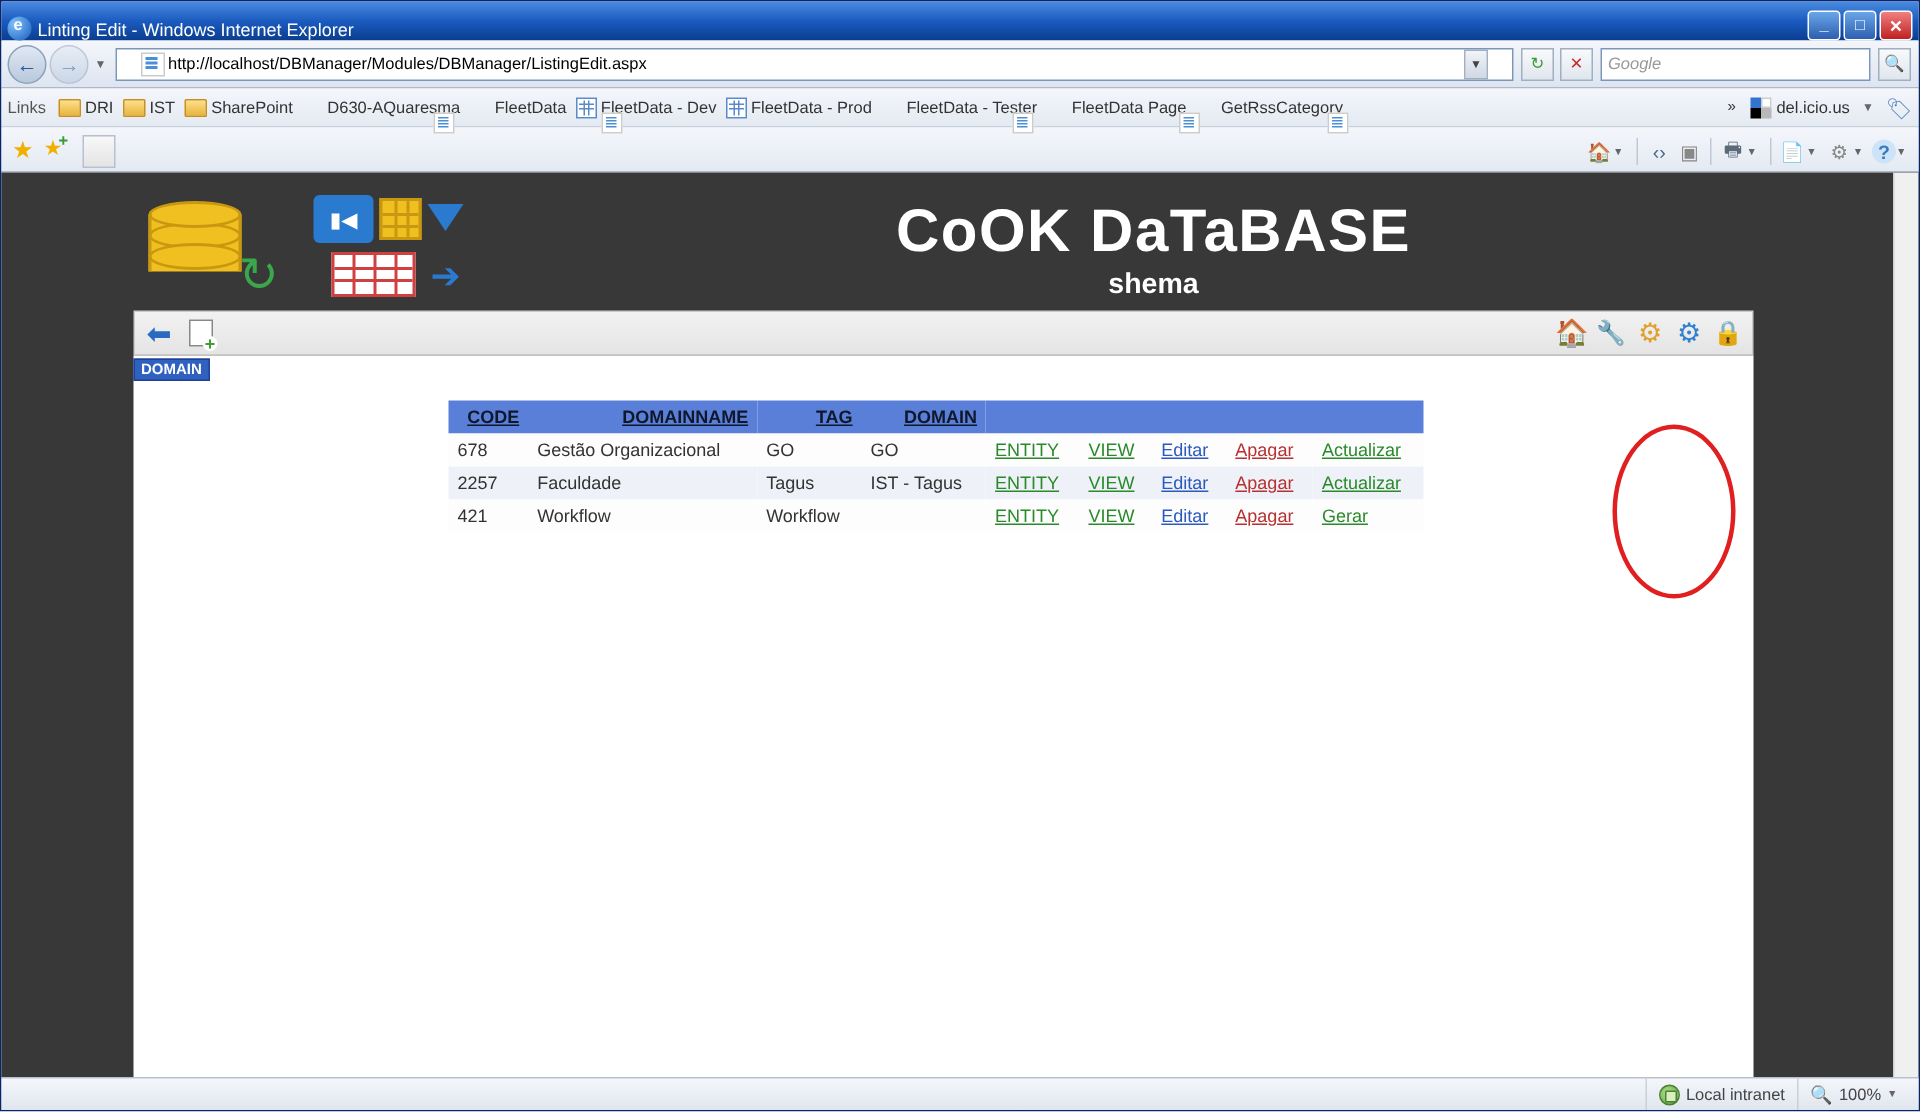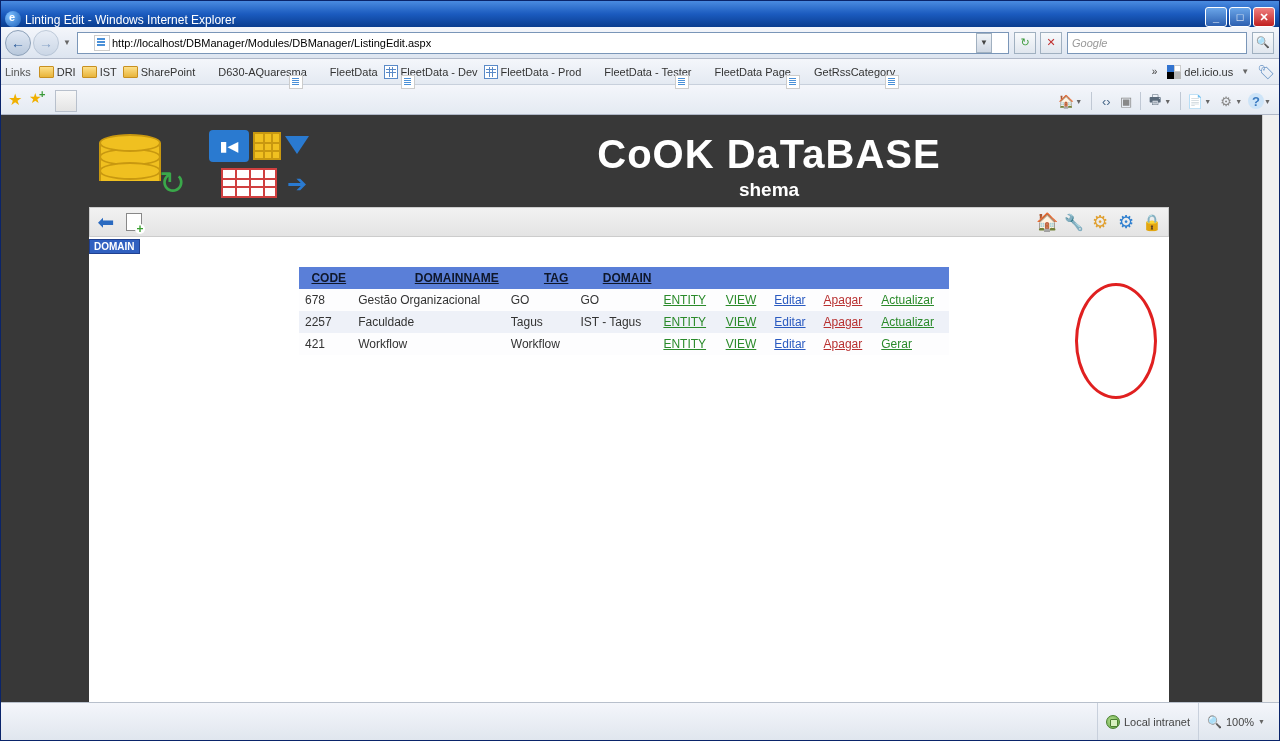--- a/index.html
+++ b/index.html
@@ -112,21 +112,21 @@
 tbody tr:nth-child(even) { background: #eef1f8; }
 .lnk-entity { color: #2a8a2a; text-decoration: underline; cursor: pointer; }
 .lnk-view { color: #2a8a2a; text-decoration: underline; cursor: pointer; text-align: center; }
 .lnk-edit { color: #2a5ac0; text-decoration: underline; cursor: pointer; }
 .lnk-del { color: #b83030; text-decoration: underline; cursor: pointer; }
 .lnk-upd { color: #2a8a2a; text-decoration: underline; cursor: pointer; }
 
 .redcircle { position: absolute; left: 776px; top: 16px; width: 82px; height: 116px; border: 3px solid #e02020; border-radius: 50%; pointer-events: none; }
 
 
-.statusbar { height: 38px; background: linear-gradient(#f4f6fb, #e0e6ee); border-top: 1px solid #b8c0cc; display: flex; align-items: flex-end; padding: 0 6px; font-size: 11px; color: #444; }
+.statusbar { height: 22px; background: linear-gradient(#f4f6fb, #e0e6ee); border-top: 1px solid #b8c0cc; display: flex; align-items: flex-end; padding: 0 6px; font-size: 11px; color: #444; }
 .statusbar .spacer { flex: 1; }
 .statusbar .seg { display: flex; align-items: center; gap: 4px; padding: 0 8px; border-left: 1px solid #c8d0dc; height: 100%; }
 .statusbar .zone-icon { width: 14px; height: 14px; background: radial-gradient(circle at 40% 40%, #b8e090, #5aa040); border-radius: 50%; border: 1px solid #4a8030; position: relative; }
 .statusbar .zone-icon::after { content: ''; position: absolute; left: 3px; top: 3px; width: 6px; height: 6px; border: 1px solid #4a8030; border-radius: 1px; background: #d8f0c0; }
 .zoom { display: flex; align-items: center; gap: 3px; }
 
 .scrollbar-v { position: absolute; right: 0; top: 0; bottom: 0; width: 17px; background: #f0f0f0; border-left: 1px solid #d0d0d0; }
 </style>
 </head>
 <body>

